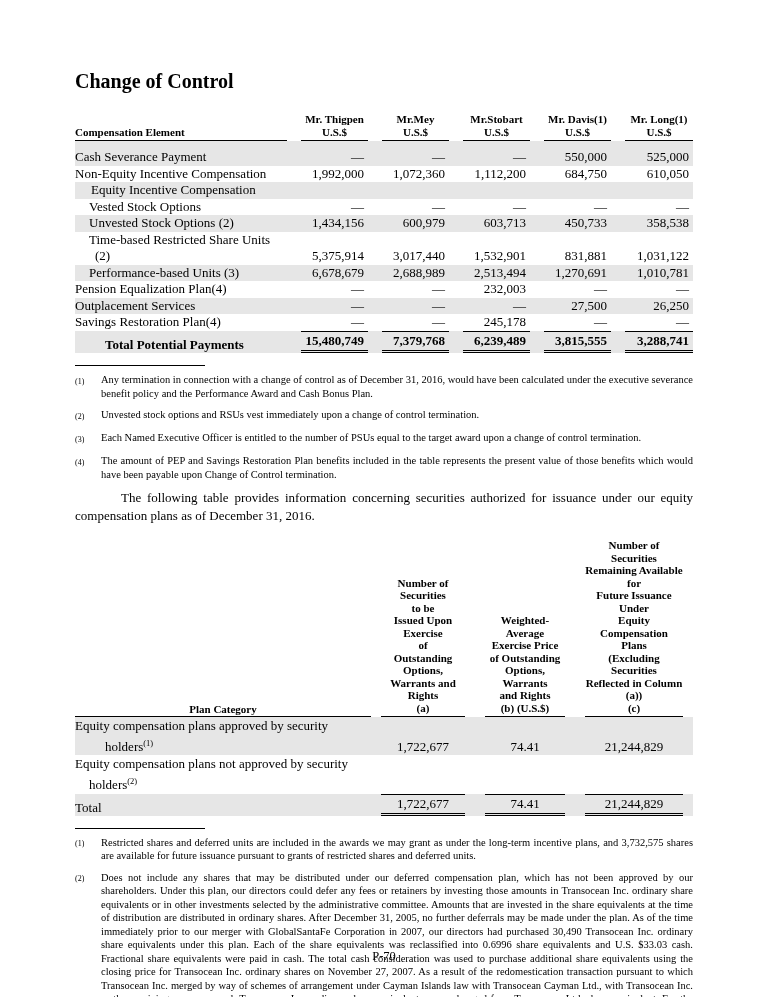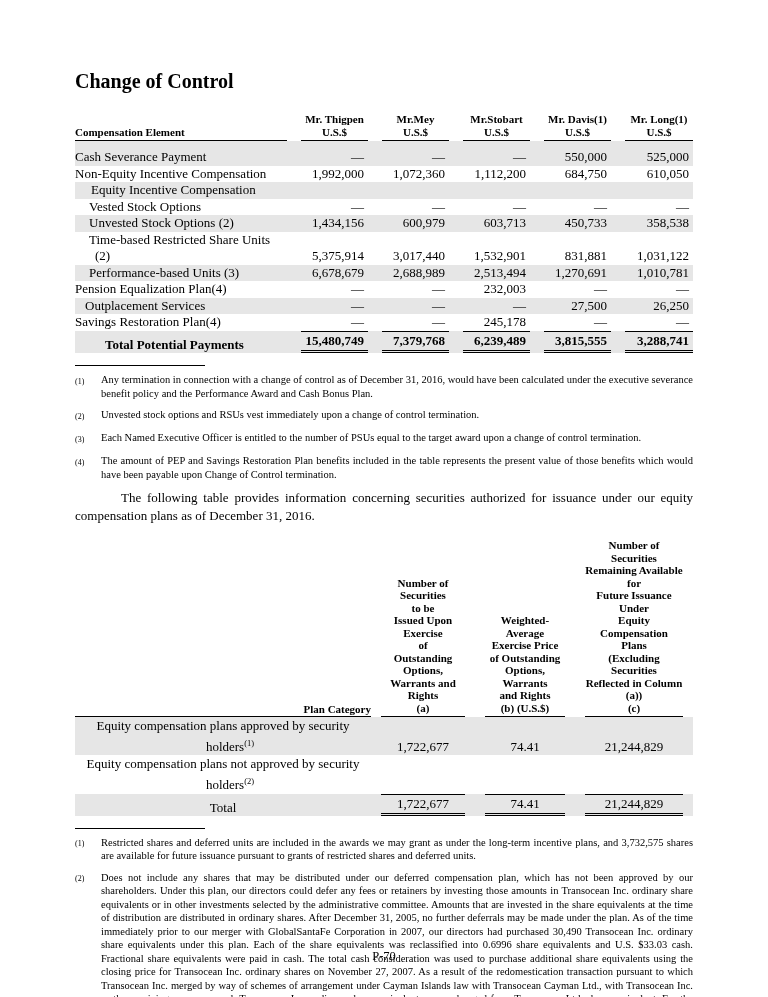--- a/index.html
+++ b/index.html
@@ -27,26 +27,26 @@
   .ce{border-bottom:1.5px solid #000;text-align:left;padding-bottom:1px;}
   .hwrap{border-bottom:1.5px solid #000;margin-left:14px;text-align:center;padding-bottom:1px;}
   #t1 td.val{text-align:right;}
   #t1 .cr{margin-left:14px;padding-right:4px;}
   #t1 .tot .cr{border-top:1px solid #000;border-bottom:3px double #000;padding-top:1px;padding-bottom:1px;}
   #t1 td.lbl span{display:inline-block;}
 
   
   #t2{font-size:13px;line-height:16px;margin-top:4px;}
   #t2 th{font-size:11px;line-height:12.5px;font-weight:bold;}
-  .plh{border-bottom:1.5px solid #000;text-align:right;padding-bottom:1px;font-weight:bold;}
+  .plh{border-bottom:1.5px solid #000;text-align:center;padding-bottom:1px;font-weight:bold;}
   .hwrap2{border-bottom:1.5px solid #000;margin:0 10px;padding-bottom:2px;text-align:center;white-space:pre-line;}
   #t2 td.val2{text-align:center;}
   .cr2{margin:0 10px;}
   .tot2{border-top:1px solid #000;border-bottom:3px double #000;padding:1px 0;}
-  #t2 td.lbl2 div{padding-top:1px;text-align:center;}
+  #t2 td.lbl2 div{padding-top:1px;}
   #t2 sup{font-size:8.5px;}
 
   
   .fns{margin-top:12px;}
   .fn-sep{width:130px;border-top:1px solid #000;margin-bottom:7px;}
   .fn{display:flex;margin-bottom:8px;font-size:10.5px;line-height:13.5px;}
   .fn-marker{flex:0 0 26px;font-size:8px;padding-top:1.5px;}
   .fn-text{flex:1;text-align:justify;}
 
   .pageno{position:absolute;left:0;right:0;bottom:33px;text-align:center;font-size:12.5px;}
@@ -261,21 +261,21 @@
             <div class="cr">232,003</div>
           </td>
           <td class="val">
             <div class="cr">—</div>
           </td>
           <td class="val">
             <div class="cr">—</div>
           </td>
         </tr>
         <tr class="shaded">
-          <td class="lbl"><span style="padding-left: 10px;">Outplacement Services</span></td>
+          <td class="lbl"><span style="padding-left: 0px;">Outplacement Services</span></td>
           <td class="val">
             <div class="cr">—</div>
           </td>
           <td class="val">
             <div class="cr">—</div>
           </td>
           <td class="val">
             <div class="cr">—</div>
           </td>
           <td class="val">
@@ -385,21 +385,21 @@
 (Excluding Securities
 Reflected in Column (a))
 (c)</div>
           </th>
         </tr>
       </thead>
     <tbody id="t2-body">
         <tr class="shaded">
           <td class="lbl2">
             <div>Equity compensation plans approved by security</div>
-            <div style="padding-left: 14px;">holders<sup>(1)</sup></div>
+            <div style="padding-left: 30px;">holders<sup>(1)</sup></div>
           </td>
           <td class="val2">
             <div class="cr2">1,722,677</div>
           </td>
           <td class="val2">
             <div class="cr2">74.41</div>
           </td>
           <td class="val2">
             <div class="cr2">21,244,829</div>
           </td>

